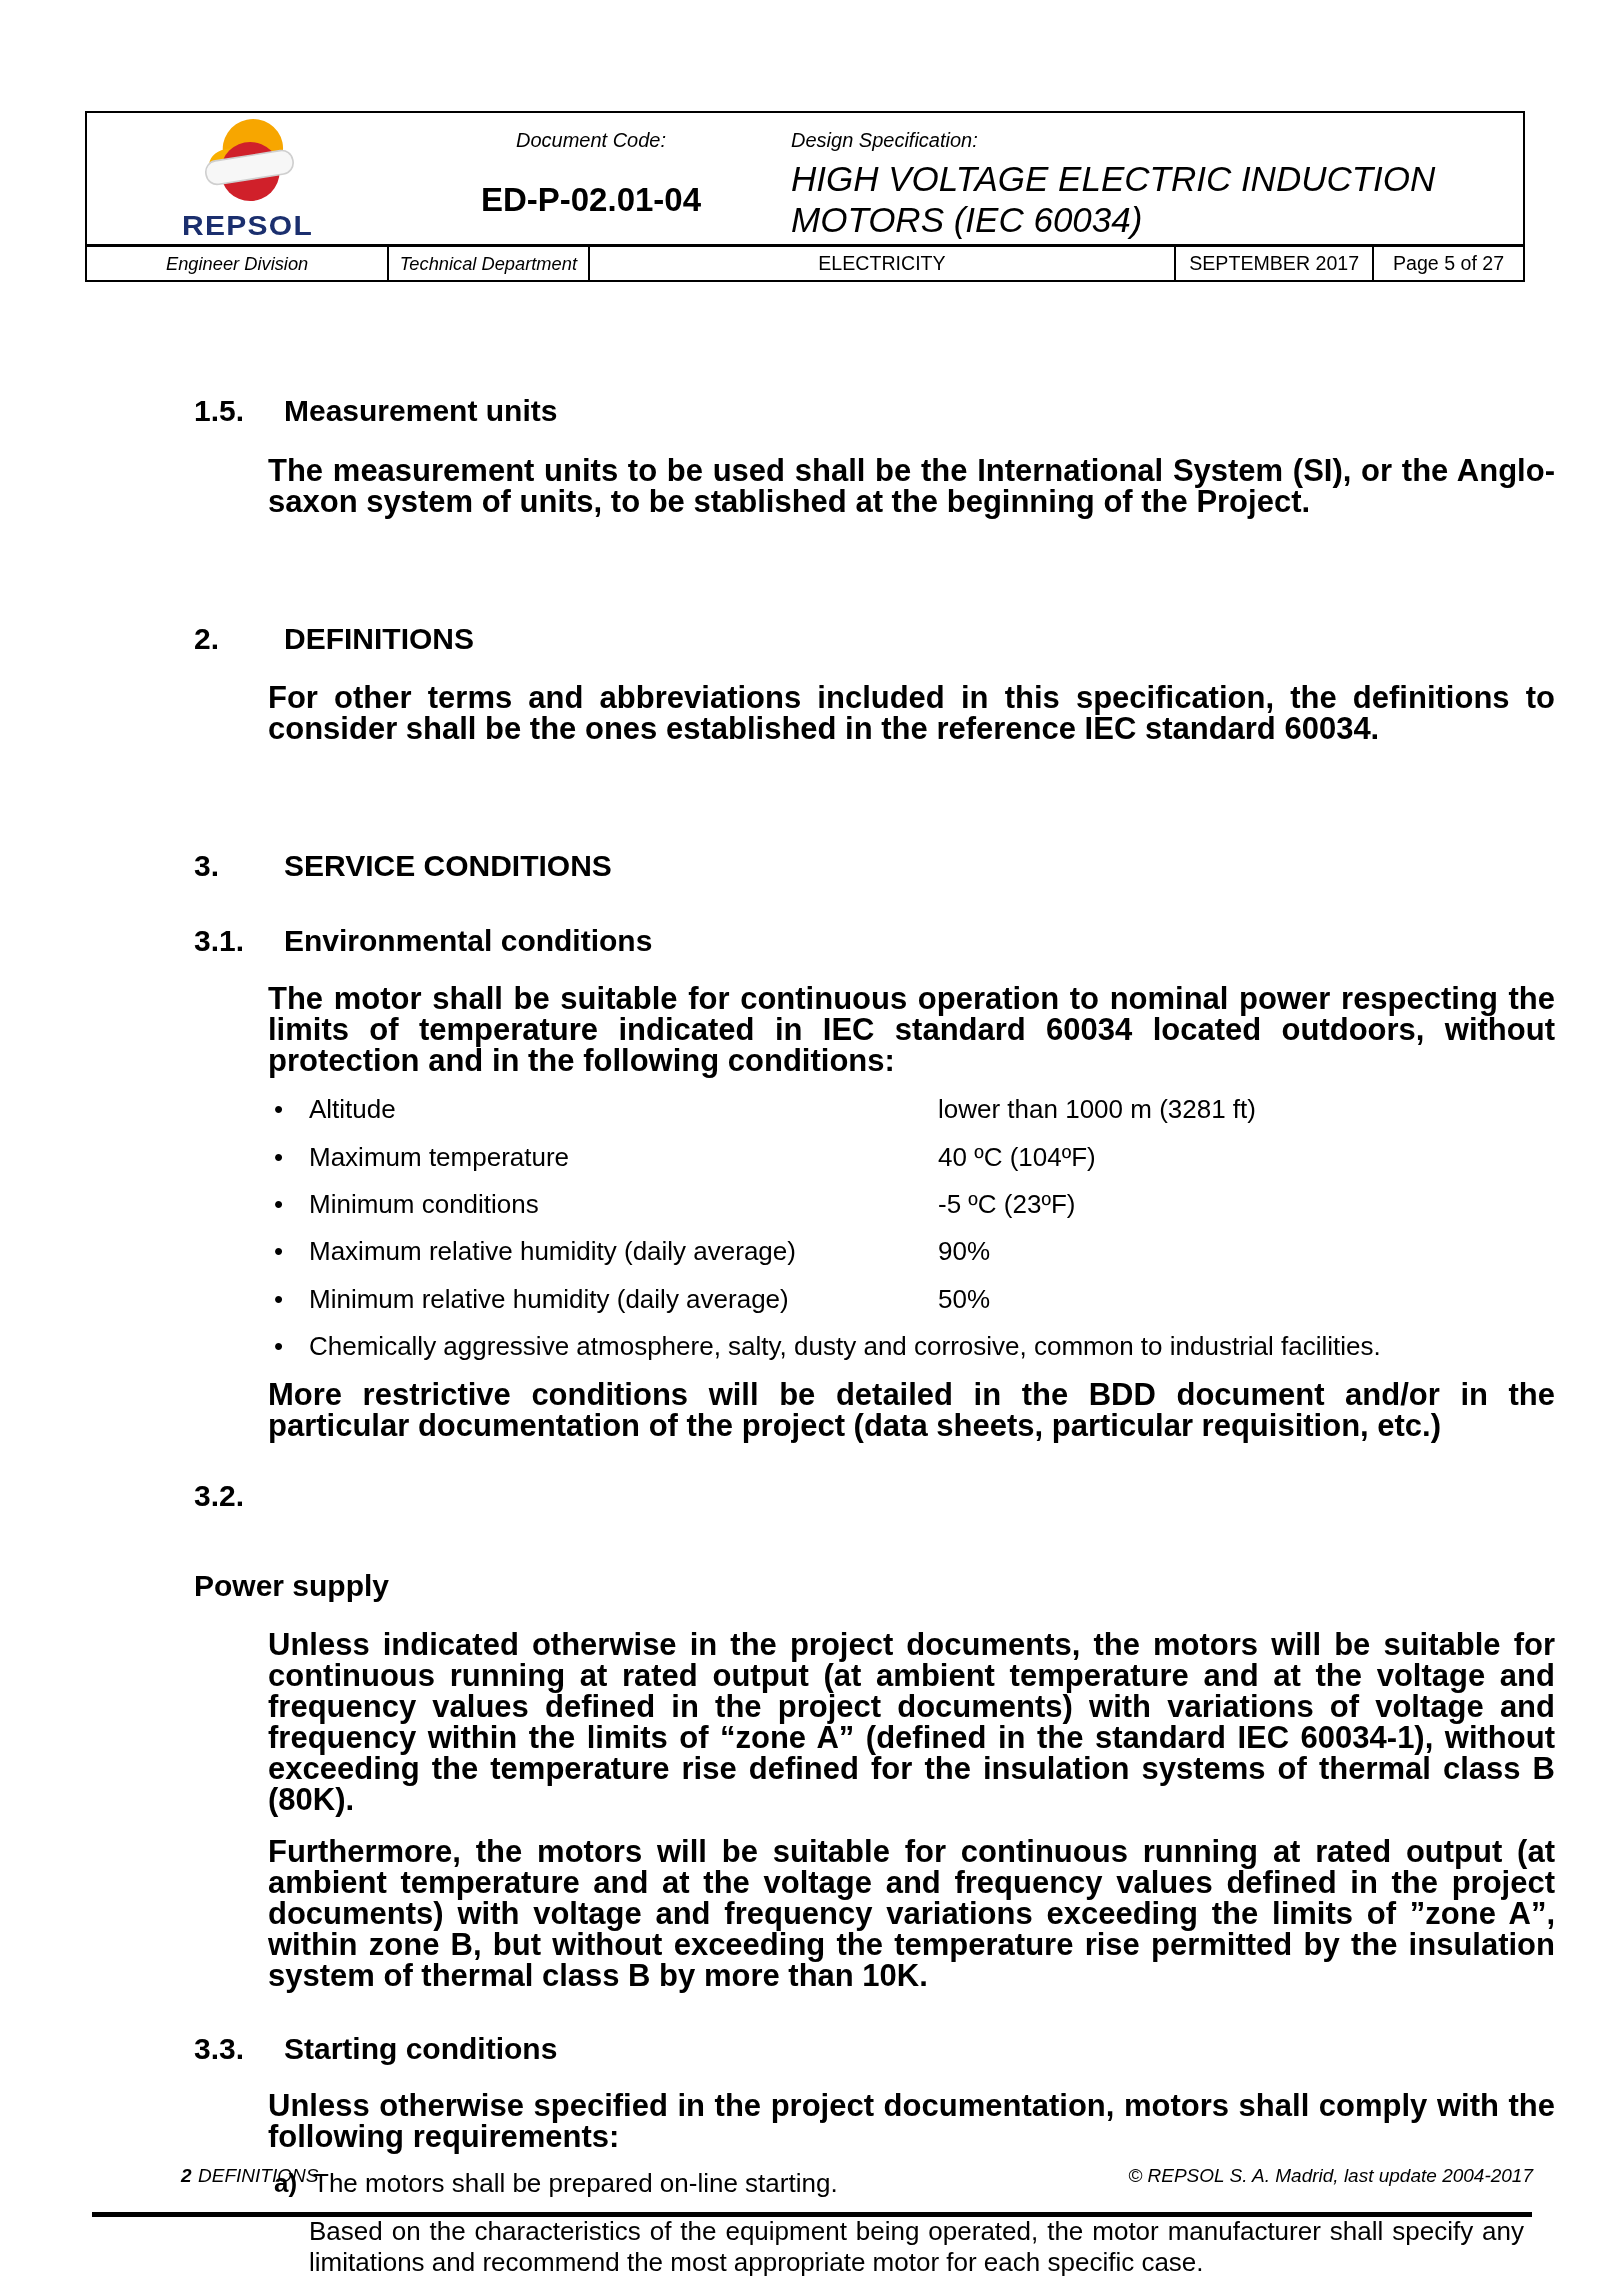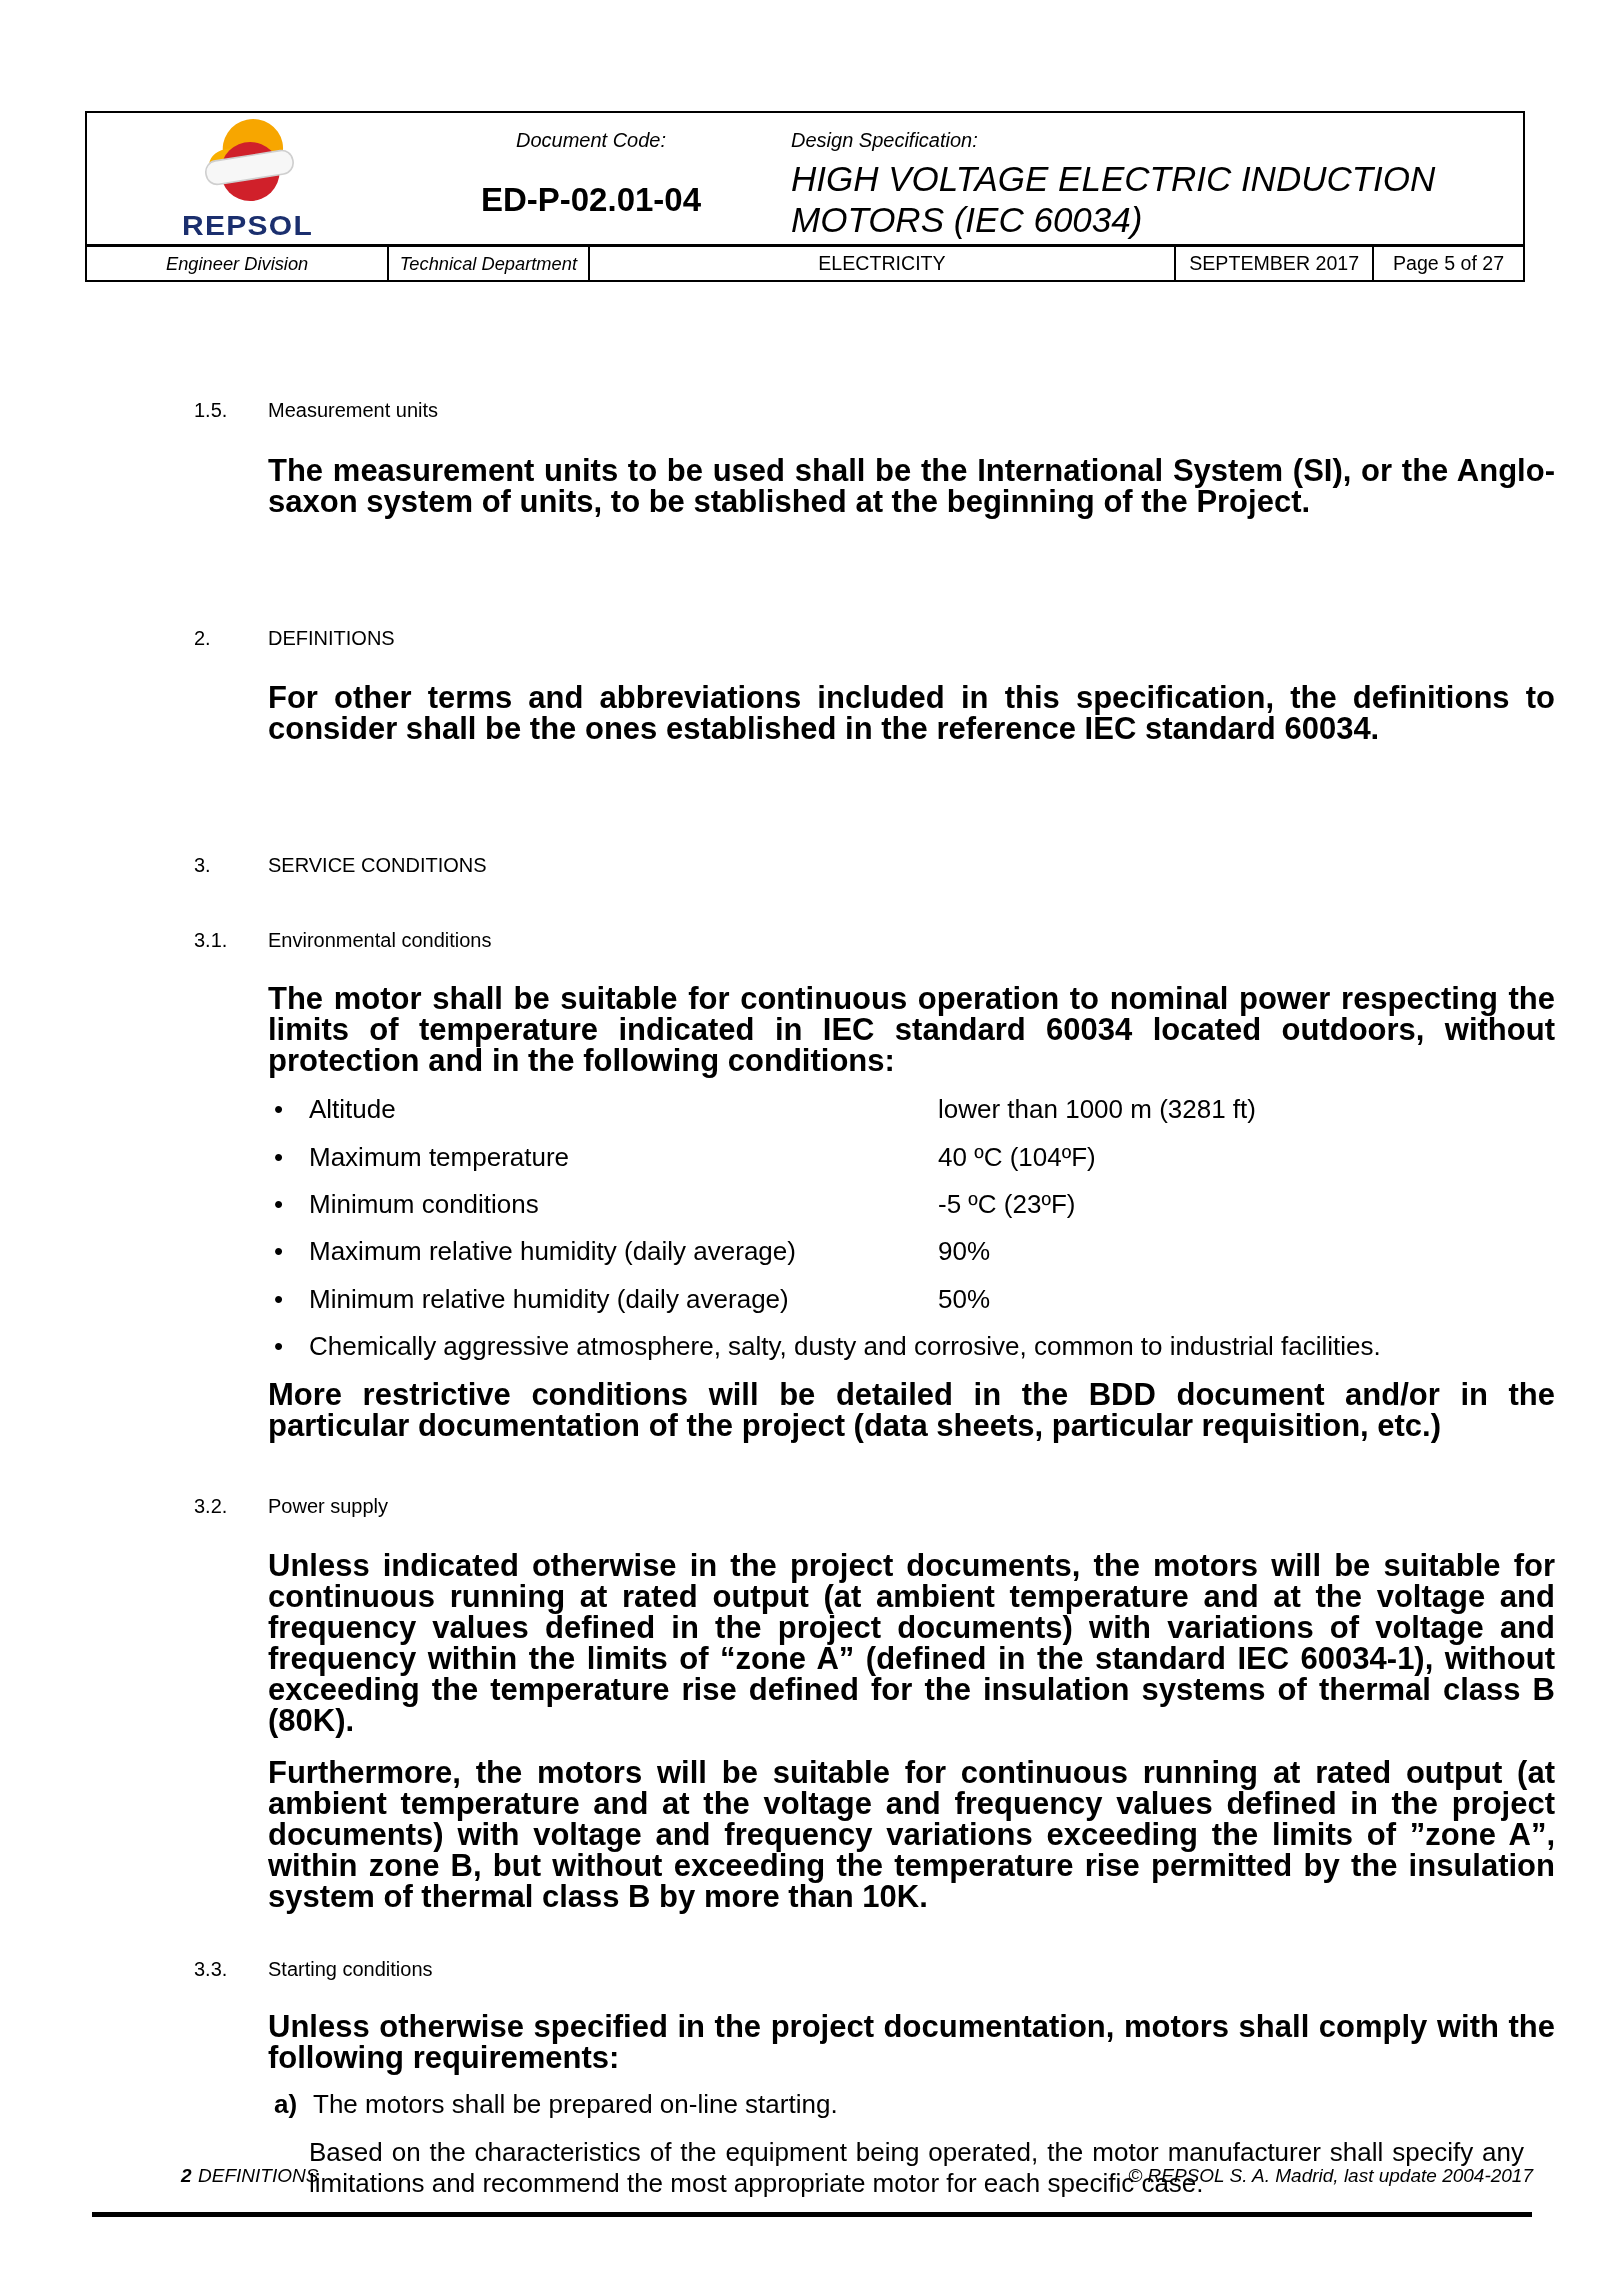--- a/index.html
+++ b/index.html
@@ -33,42 +33,42 @@
   .spec-title{font-size:35px;font-style:italic;line-height:41px;margin-top:6.5px;}
   .hdr-row2{display:flex;height:33px;border-top:3.3px solid #000;font-size:19.6px;}
   .hdr-row2 .c{display:flex;align-items:center;justify-content:center;box-sizing:border-box;}
   .c1{width:21.05%;font-style:italic;font-size:18.3px;border-right:2px solid #000;}
   .c2{width:13.95%;font-style:italic;font-size:18.3px;border-right:2px solid #000;}
   .c3{width:40.86%;border-right:2px solid #000;}
   .c4{width:13.77%;border-right:2px solid #000;}
   .c5{flex:1;border-radius:9px;}
   
   .content{position:absolute;left:0;top:282px;width:1623px;}
-  .h{display:flex;font-weight:normal;font-size:20px;line-height:33px;padding-left:194px;}
+  .h{display:flex;font-weight:bold;font-size:30px;line-height:33px;padding-left:194px;gap:16px;}
   .h .num{width:74px;flex:0 0 74px;}
   .para{
     margin-left:268px;margin-right:68px;
     font-size:31px;line-height:31px;
     text-align:justify;
     font-weight:bold;
   }
   .m-sec15{margin-top:112px;}
   .m-para1{margin-top:27.5px;}
   .m-sec2{margin-top:105px;}
   .m-sec3{margin-top:105px;}
   .m-sec31{margin-top:42px;}
   .m-para31{margin-top:26px;}
   .bullets{margin-top:18.3px;margin-right:99px;}
   .brow{display:flex;padding-left:274px;font-size:26px;line-height:31px;margin-bottom:16.4px;}
   .bdot{width:35px;flex:0 0 35px;}
   .blabel{width:629px;flex:0 0 629px;}
   .blabel.wide{flex:1;width:auto;}
   .bvalue{flex:1;}
   .m-note{margin-top:2.6px;}
-  .m-sec32{margin-top:49px;}
+  .m-sec32{margin-top:38px;flex-direction:column;}
   .m-para32a{margin-top:27.5px;}
   .m-para32b{margin-top:21px;}
   .m-sec33{margin-top:41px;}
   .m-para33{margin-top:25px;}
   .item-a{display:flex;padding-left:274px;margin-top:15.7px;font-size:26px;line-height:31px;margin-right:99px;}
   .item-a .alpha{width:39px;flex:0 0 39px;font-weight:bold;}
   .item-a-para{margin-left:309px;margin-right:99px;margin-top:17px;font-size:26px;line-height:31px;text-align:justify;}
   
   .foot-left{position:absolute;left:181px;top:2165px;font-size:19px;font-style:italic;}
   .foot-left b{font-weight:bold;margin-right:6.5px;}

